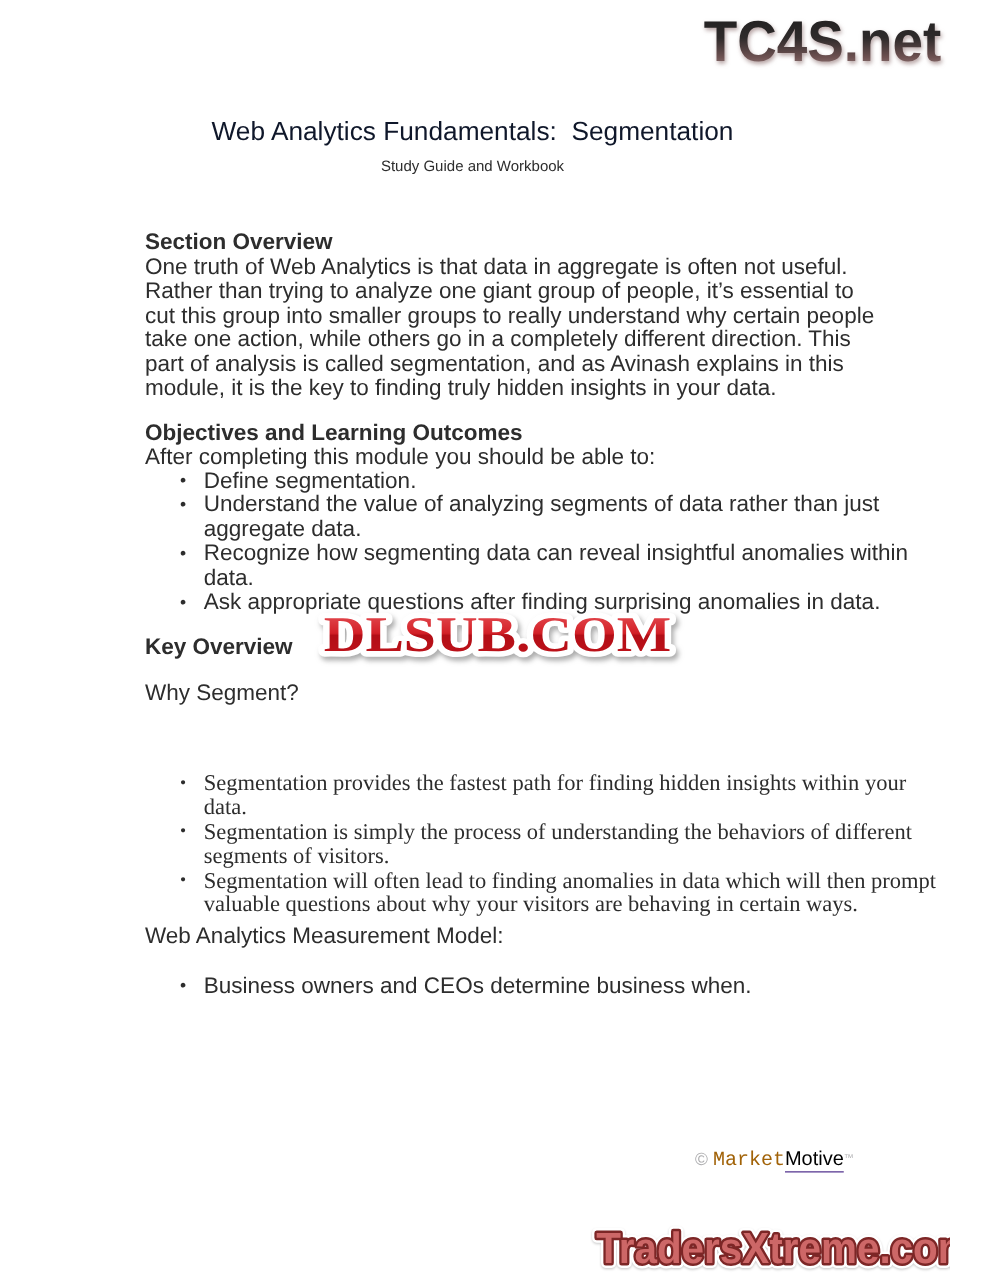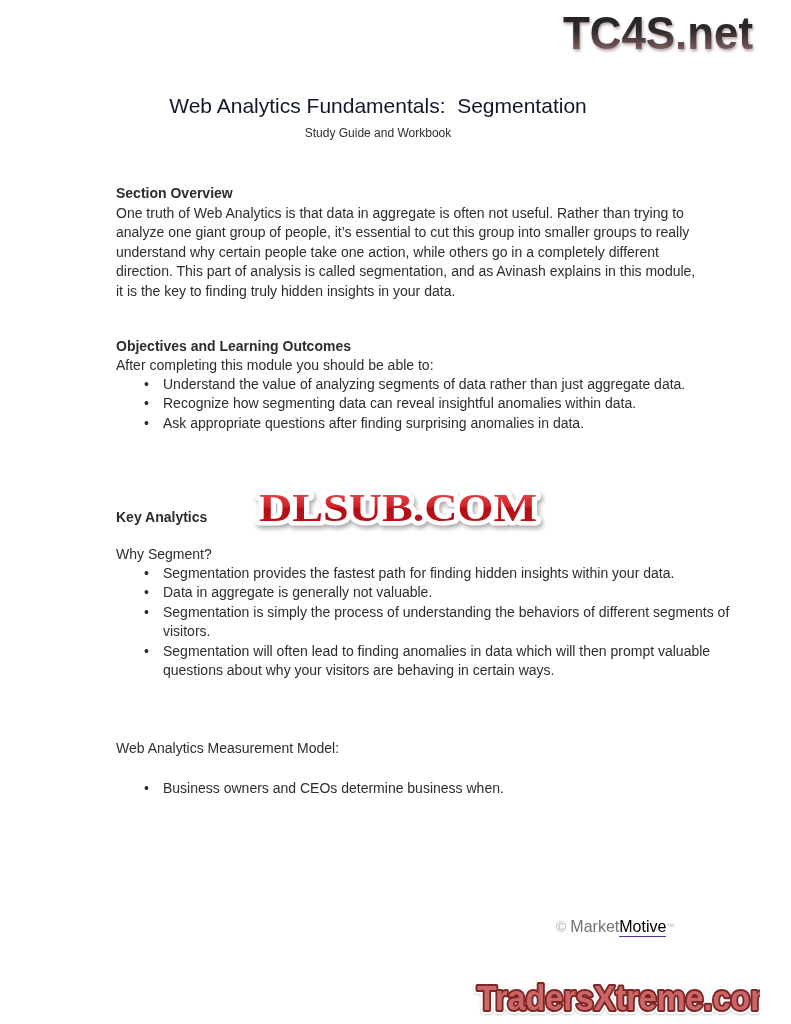--- a/index.html
+++ b/index.html
@@ -13,21 +13,21 @@
   .doc-title {
     top:93px; left:0; width:756px; text-align:center;
     font-size:21px; line-height:25px; color:#0f172a; white-space:pre-wrap;
   }
   .doc-subtitle {
     top:124px; left:0; width:756px; text-align:center;
     font-size:12px; line-height:19px; color:#2d2d2d;
   }
 
   
-  .col { left:116px; width:586px; font-size:14px; line-height:19.4px; }
+  .col { left:116px; width:586px; font-size:18px; line-height:19.4px; }
   .hd  { font-weight:bold; }
   ul.bullets { list-style:none; margin:0; padding:0 0 0 47px; }
   ul.bullets li { position:relative; }
   ul.bullets li::before {
     content:"\2022"; position:absolute; left:-19px; top:0;
     font-size:14px; color:#2d2d2d;
   }
 
   
   .tc4s-svg { position:absolute; top:2px; right:2px;
@@ -35,21 +35,21 @@
   .dlsub-svg { position:absolute; left:248px; top:479px;
     filter: drop-shadow(2px 3px 2px rgba(90,90,90,0.5)); }
   .txtreme-svg { position:absolute; left:466px; top:976px;
     filter: drop-shadow(0 1px 1px rgba(0,0,0,0.2)); }
   svg text { font-family:"Liberation Sans", sans-serif; }
   svg text.serif { font-family:"Liberation Serif", serif; }
 
   
   .mm { top:917px; left:556px; font-size:16px; line-height:20px; white-space:nowrap; }
   .mm .copy { color:#aaaaac; font-size:14px; margin-right:4px; }
-  .mm .market { color:#737373; }
+  .mm .market { color:#a16207;font-family:Liberation Mono, monospace; }
   .mm .motive { color:#000000; font-weight:normal;
     border-bottom:1.5px solid #53338f; padding-bottom:1px; }
   .mm .tm { color:#b5b5b7; font-size:8px; vertical-align:top; }
 </style>
 </head>
 <body>
 
 <div class="page">
 
   <svg class="tc4s-svg" width="200" height="60" viewBox="0 0 200 60">
@@ -66,44 +66,44 @@
 
   <div class="abs doc-title">Web Analytics Fundamentals:  Segmentation</div>
   <div class="abs doc-subtitle">Study Guide and Workbook</div>
 
   <div class="abs col hd" style="top:184px;">Section Overview</div>
   <div class="abs col" style="top:204px;">One truth of Web Analytics is that data in aggregate is often not useful. Rather than trying to analyze one giant group of people, it’s essential to cut this group into smaller groups to really understand why certain people take one action, while others go in a completely different direction. This part of analysis is called segmentation, and as Avinash explains in this module, it is the key to finding truly hidden insights in your data.</div>
 
   <div class="abs col hd" style="top:337px;">Objectives and Learning Outcomes</div>
   <div class="abs col" style="top:356px;">After completing this module you should be able to:</div>
   <ul class="abs col bullets" style="top:375px;">
+    <li>Define segmentation.</li>
     <li>Understand the value of analyzing segments of data rather than just aggregate data.</li>
     <li>Recognize how segmenting data can reveal insightful anomalies within data.</li>
     <li>Ask appropriate questions after finding surprising anomalies in data.</li>
   </ul>
 
   <svg class="dlsub-svg" width="300" height="56" viewBox="0 0 300 56">
     <defs>
       <linearGradient id="dlGrad" x1="0" y1="0" x2="0" y2="1">
         <stop offset="0" stop-color="#e9595e"></stop>
         <stop offset="0.48" stop-color="#d32027"></stop>
         <stop offset="0.52" stop-color="#b30e16"></stop>
         <stop offset="1" stop-color="#c2131b"></stop>
       </linearGradient>
     </defs>
     <text class="serif" x="150" y="42" text-anchor="middle" font-size="40" font-weight="bold" stroke="#ffffff" stroke-width="9" stroke-linejoin="round" fill="#ffffff" textLength="278" lengthAdjust="spacingAndGlyphs">DLSUB.COM</text>
     <text class="serif" x="150" y="42" text-anchor="middle" font-size="40" font-weight="bold" fill="url(#dlGrad)" textLength="278" lengthAdjust="spacingAndGlyphs">DLSUB.COM</text>
   </svg>
 
-  <div class="abs col hd" style="top:508px;">Key Analytics</div>
+  <div class="abs col hd" style="top:508px;">Key Overview</div>
 
   <div class="abs col" style="top:545px;">Why Segment?</div>
-  <ul class="abs col bullets" style="top:564px;">
+  <ul class="abs col bullets" style="top:617px;font-family:Liberation Serif, serif;">
     <li>Segmentation provides the fastest path for finding hidden insights within your data.</li>
-    <li>Data in aggregate is generally not valuable.</li>
     <li>Segmentation is simply the process of understanding the behaviors of different segments of visitors.</li>
     <li>Segmentation will often lead to finding anomalies in data which will then prompt valuable questions about why your visitors are behaving in certain ways.</li>
   </ul>
 
   <div class="abs col" style="top:739px;">Web Analytics Measurement Model:</div>
   <ul class="abs col bullets" style="top:779px;">
     <li>Business owners and CEOs determine business when.</li>
   </ul>
 
   <div class="abs mm">

